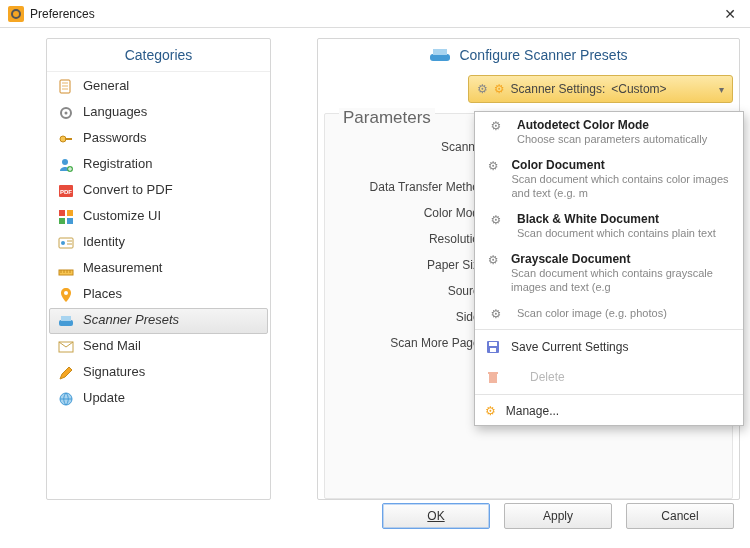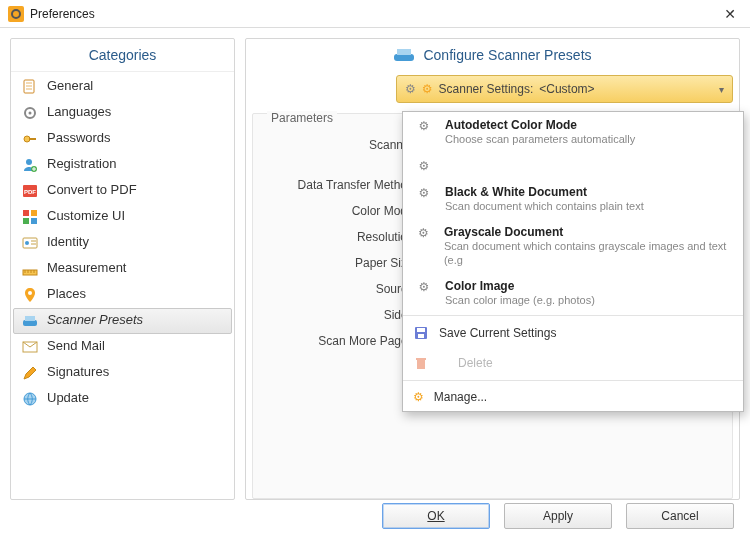--- a/index.html
+++ b/index.html
@@ -9,21 +9,21 @@
   .titlebar { height: 28px; display:flex; align-items:center; justify-content:space-between; padding:0 8px; border-bottom:1px solid #dcdcdc; }
   .titlebar-left { display:flex; align-items:center; gap:6px; }
   .app-icon { width:16px;height:16px;background:#f6a623;border-radius:2px;position:relative;display:inline-block; }
   .app-icon::after{content:"";position:absolute;inset:3px;border:2px solid #555;border-radius:50%;}
   .title-text { font-size:12px; color:#222; }
   .close-x { font-size:14px; color:#333; cursor:default; padding:2px 6px; }
 
   
   .main { position:absolute; top:28px; left:0; right:0; bottom:48px; padding:10px 10px 0 10px; display:flex; gap:10px; }
 
-  .panel { border:1px solid #d6d6d6; border-radius:2px; display:flex; flex-direction:column; background:#fff; }
+  .panel { border:1px solid #d6d6d6; border-radius:2px; display:flex; flex-direction:column; background:#fff;margin-left:36px; }
   .panel-title { text-align:center; font-size:14px; color:#2a5b8a; padding:8px 0; }
 
   .left-panel { width:225px; }
   .right-panel { flex:1; min-width:0; position:relative; }
 
   .catlist { border-top:1px solid #eee; padding:2px; overflow:auto; flex:1; }
   .cat-item { display:flex; gap:8px; padding:4px 8px; font-size:13px; color:#333; cursor:default; border-radius:2px; }
   .cat-item.selected { background:linear-gradient(#f4f4f4,#e6e6e6); border:1px solid #c9c9c9; padding:3px 7px;font-style:italic; }
   .cat-icon { width:18px;height:18px;display:inline-flex;align-items:center;justify-content:center; }
 
@@ -32,21 +32,21 @@
   .scanner-glyph { color:#2a8fd6; }
 
   
   .settings-bar { margin:4px 6px 0 150px; height:28px; background:linear-gradient(#fde8a6,#f7cf63); border:1px solid #d7b34e; border-radius:3px; display:flex; align-items:center; padding:0 8px; font-size:12px; color:#444; gap:6px; }
   .gear { color:#888; }
   .gear.orange { color:#f5a623; }
   .caret-down{ margin-left:auto; color:#6a6a6a; font-size:10px;}
 
   
   .param-group { margin:10px 6px 0 6px; border:1px solid #e5e5e5; border-radius:2px; padding:8px 10px; background:#fafafa; flex:1; }
-  .param-legend { font-size:12px; color:#666; padding:0 4px; background:#fafafa; position:relative; top:-14px; display:inline-block; margin-left:4px;}
+  .param-legend { font-size:17px; color:#666; padding:0 4px; background:#fafafa; position:relative; top:-14px; display:inline-block; margin-left:4px;}
   .param-rows { margin-top:-8px; }
   .param-row { display:flex; font-size:12px; color:#444; padding:6px 0; }
   .param-label { width:160px; text-align:right; padding-right:6px; }
 
   
   .dropdown { position:absolute; top:72px; left:156px; right:-5px; background:#fff; border:1px solid #bcbcbc; box-shadow:2px 4px 10px rgba(0,0,0,0.25); font-size:12px; }
   .dd-item { display:flex; gap:10px; padding:6px 10px; align-items:flex-start; cursor:default; }
   .dd-icon { width:22px;display:flex;align-items:center;justify-content:center;padding-top:1px; }
   .dd-text strong { display:block; color:#222; font-weight:600; }
   .dd-text span { color:#888; font-size:11px; }
@@ -269,38 +269,39 @@
       <div class="dd-item">
         <span class="dd-icon">
             <span class="gear">⚙</span>
           </span>
         <div class="dd-text"><strong>Autodetect Color Mode</strong><span>Choose scan parameters automatically</span></div>
       </div>
       <div class="dd-item">
         <span class="dd-icon">
             <span class="gear">⚙</span>
           </span>
+        <div class="dd-text"><strong>Color Document</strong><span>Scan document which contains color images and text (e.g. m</span></div>
       </div>
       <div class="dd-item">
         <span class="dd-icon">
             <span class="gear">⚙</span>
           </span>
         <div class="dd-text"><strong>Black &amp; White Document</strong><span>Scan document which contains plain text</span></div>
       </div>
       <div class="dd-item">
         <span class="dd-icon">
             <span class="gear">⚙</span>
           </span>
         <div class="dd-text"><strong>Grayscale Document</strong><span>Scan document which contains grayscale images and text (e.g</span></div>
       </div>
       <div class="dd-item">
         <span class="dd-icon">
             <span class="gear">⚙</span>
           </span>
-        <div class="dd-text"><strong>Color Image</strong><span>Scan color image (e.g. photos)</span></div>
+        <div class="dd-text"><span>Scan color image (e.g. photos)</span></div>
       </div>
 
       <div class="dd-sep"></div>
 
       <div class="dd-action">
         <span>
             <svg width="16" height="16">
               <rect x="2" y="2" width="12" height="12" rx="1" fill="#6b7dd6"></rect>
               <rect x="4" y="3" width="8" height="4" fill="#fff"></rect>
               <rect x="5" y="9" width="6" height="4" fill="#fff"></rect>

